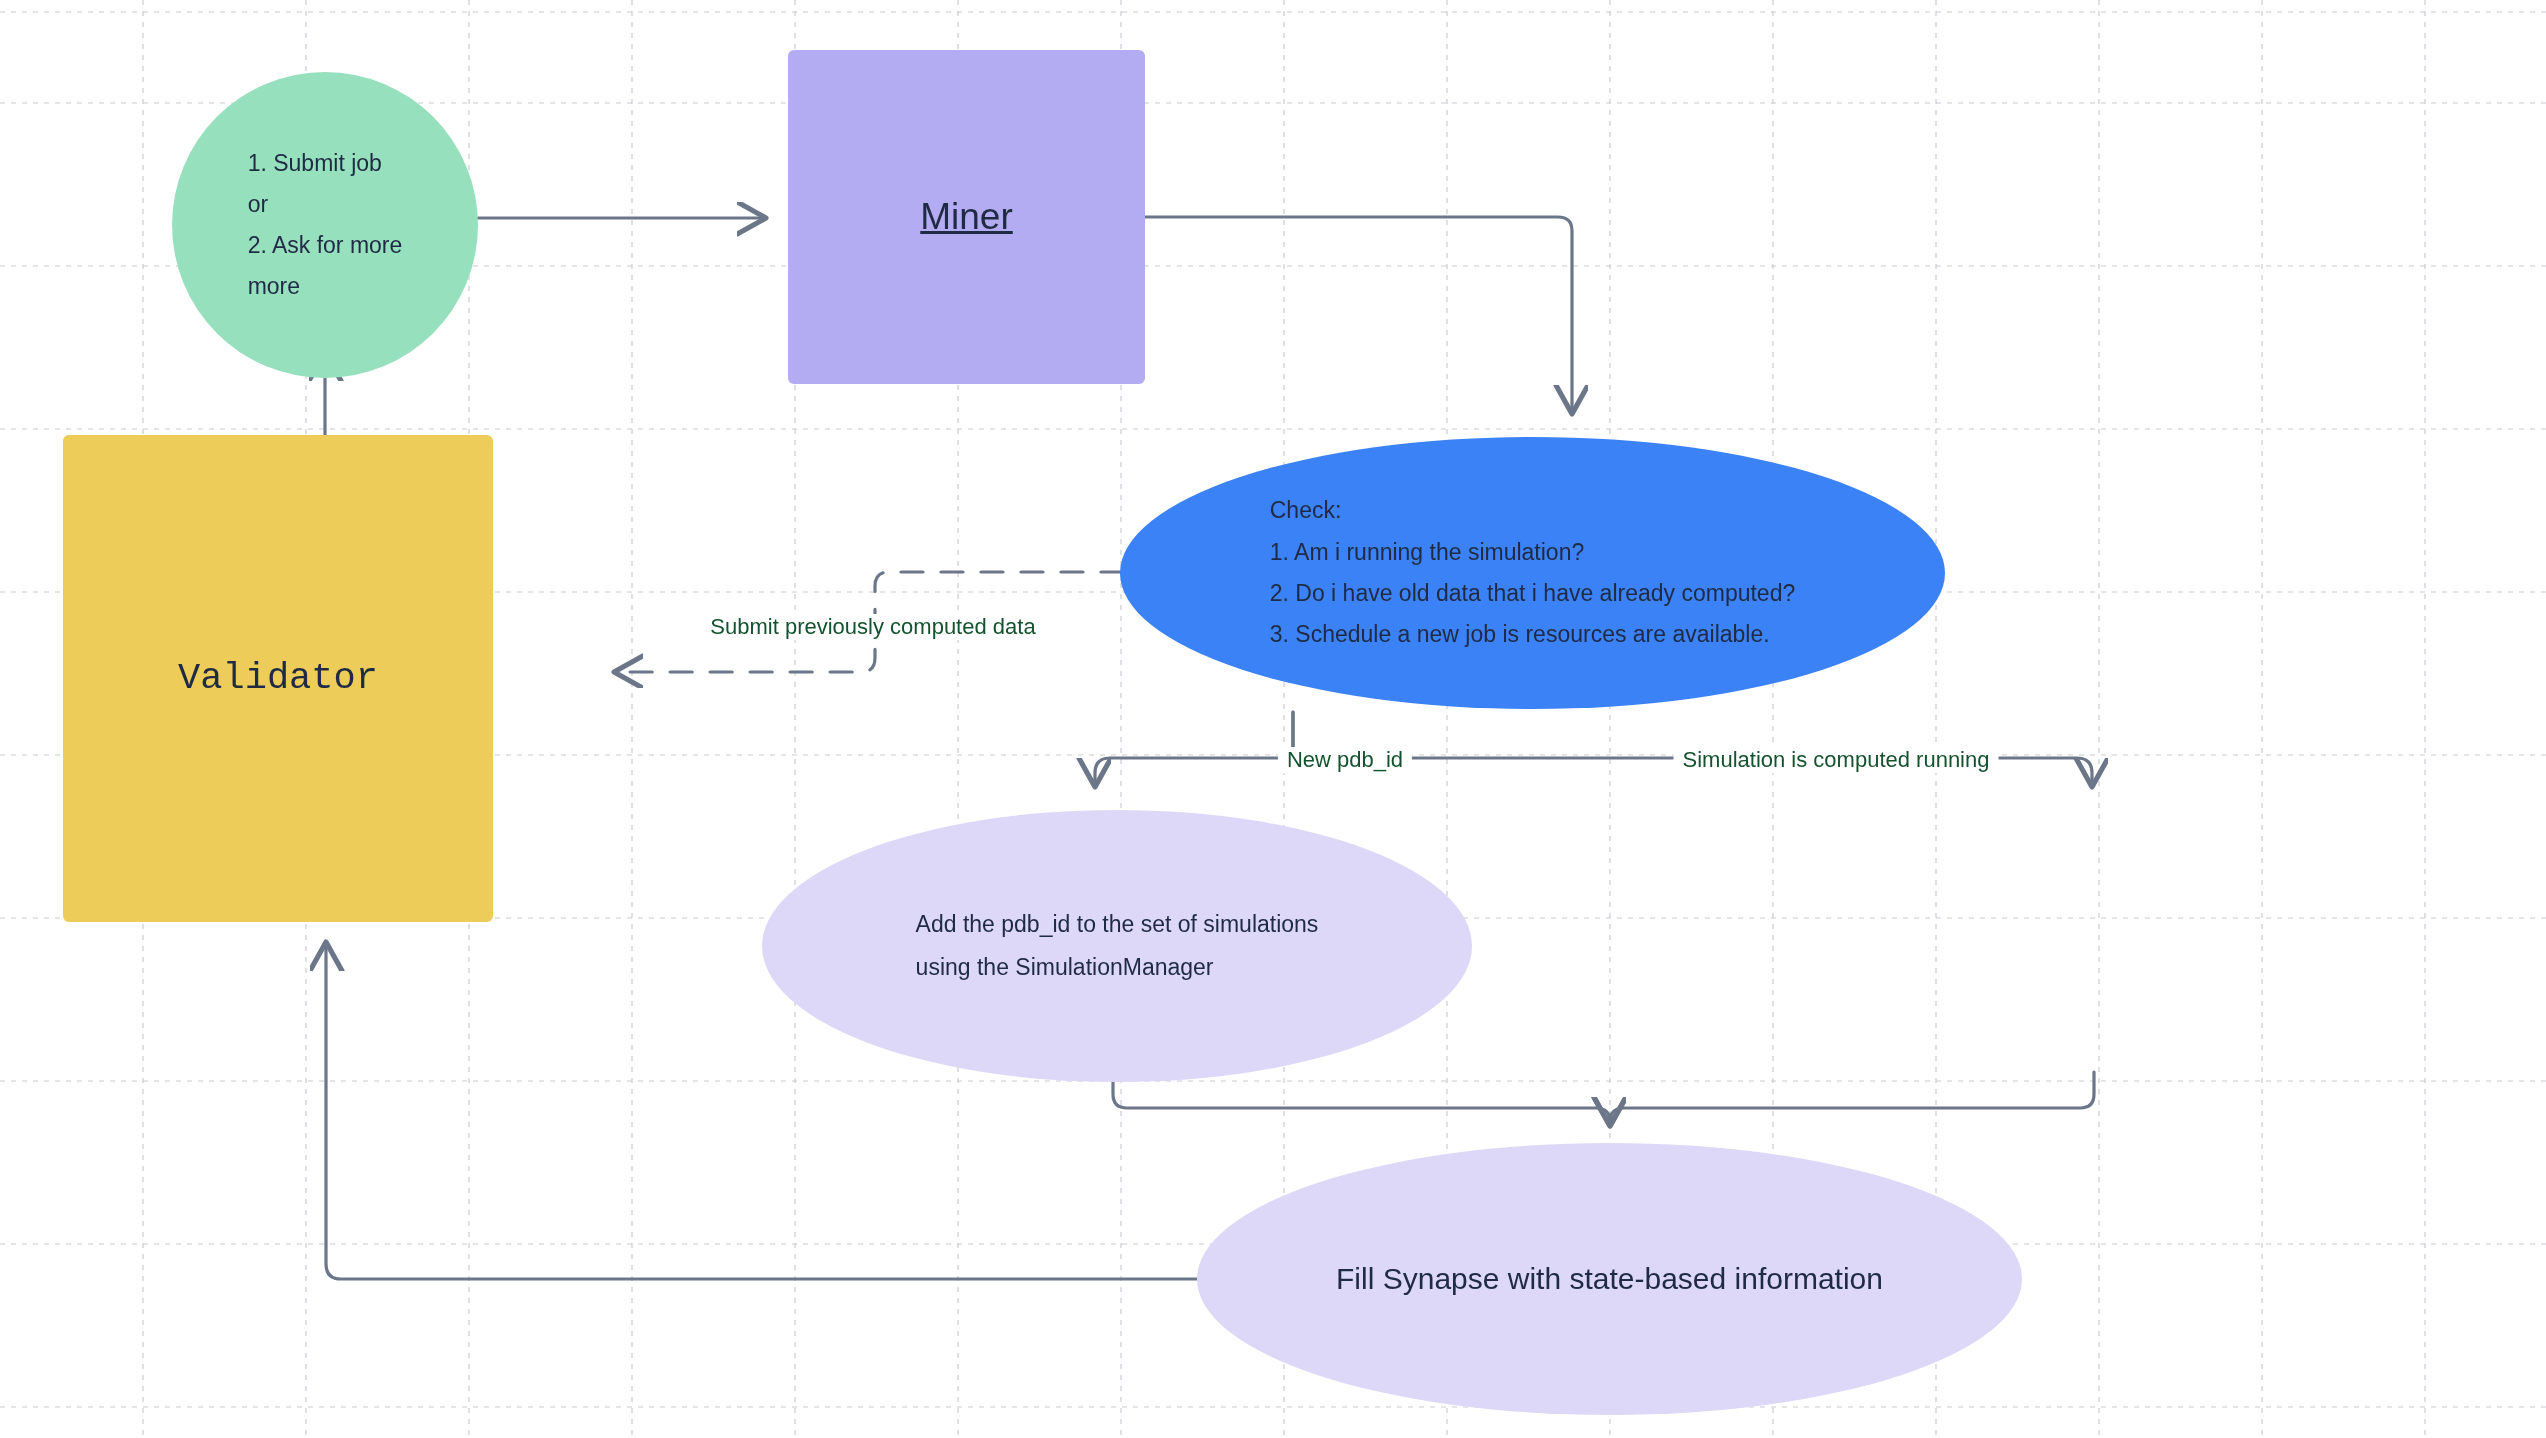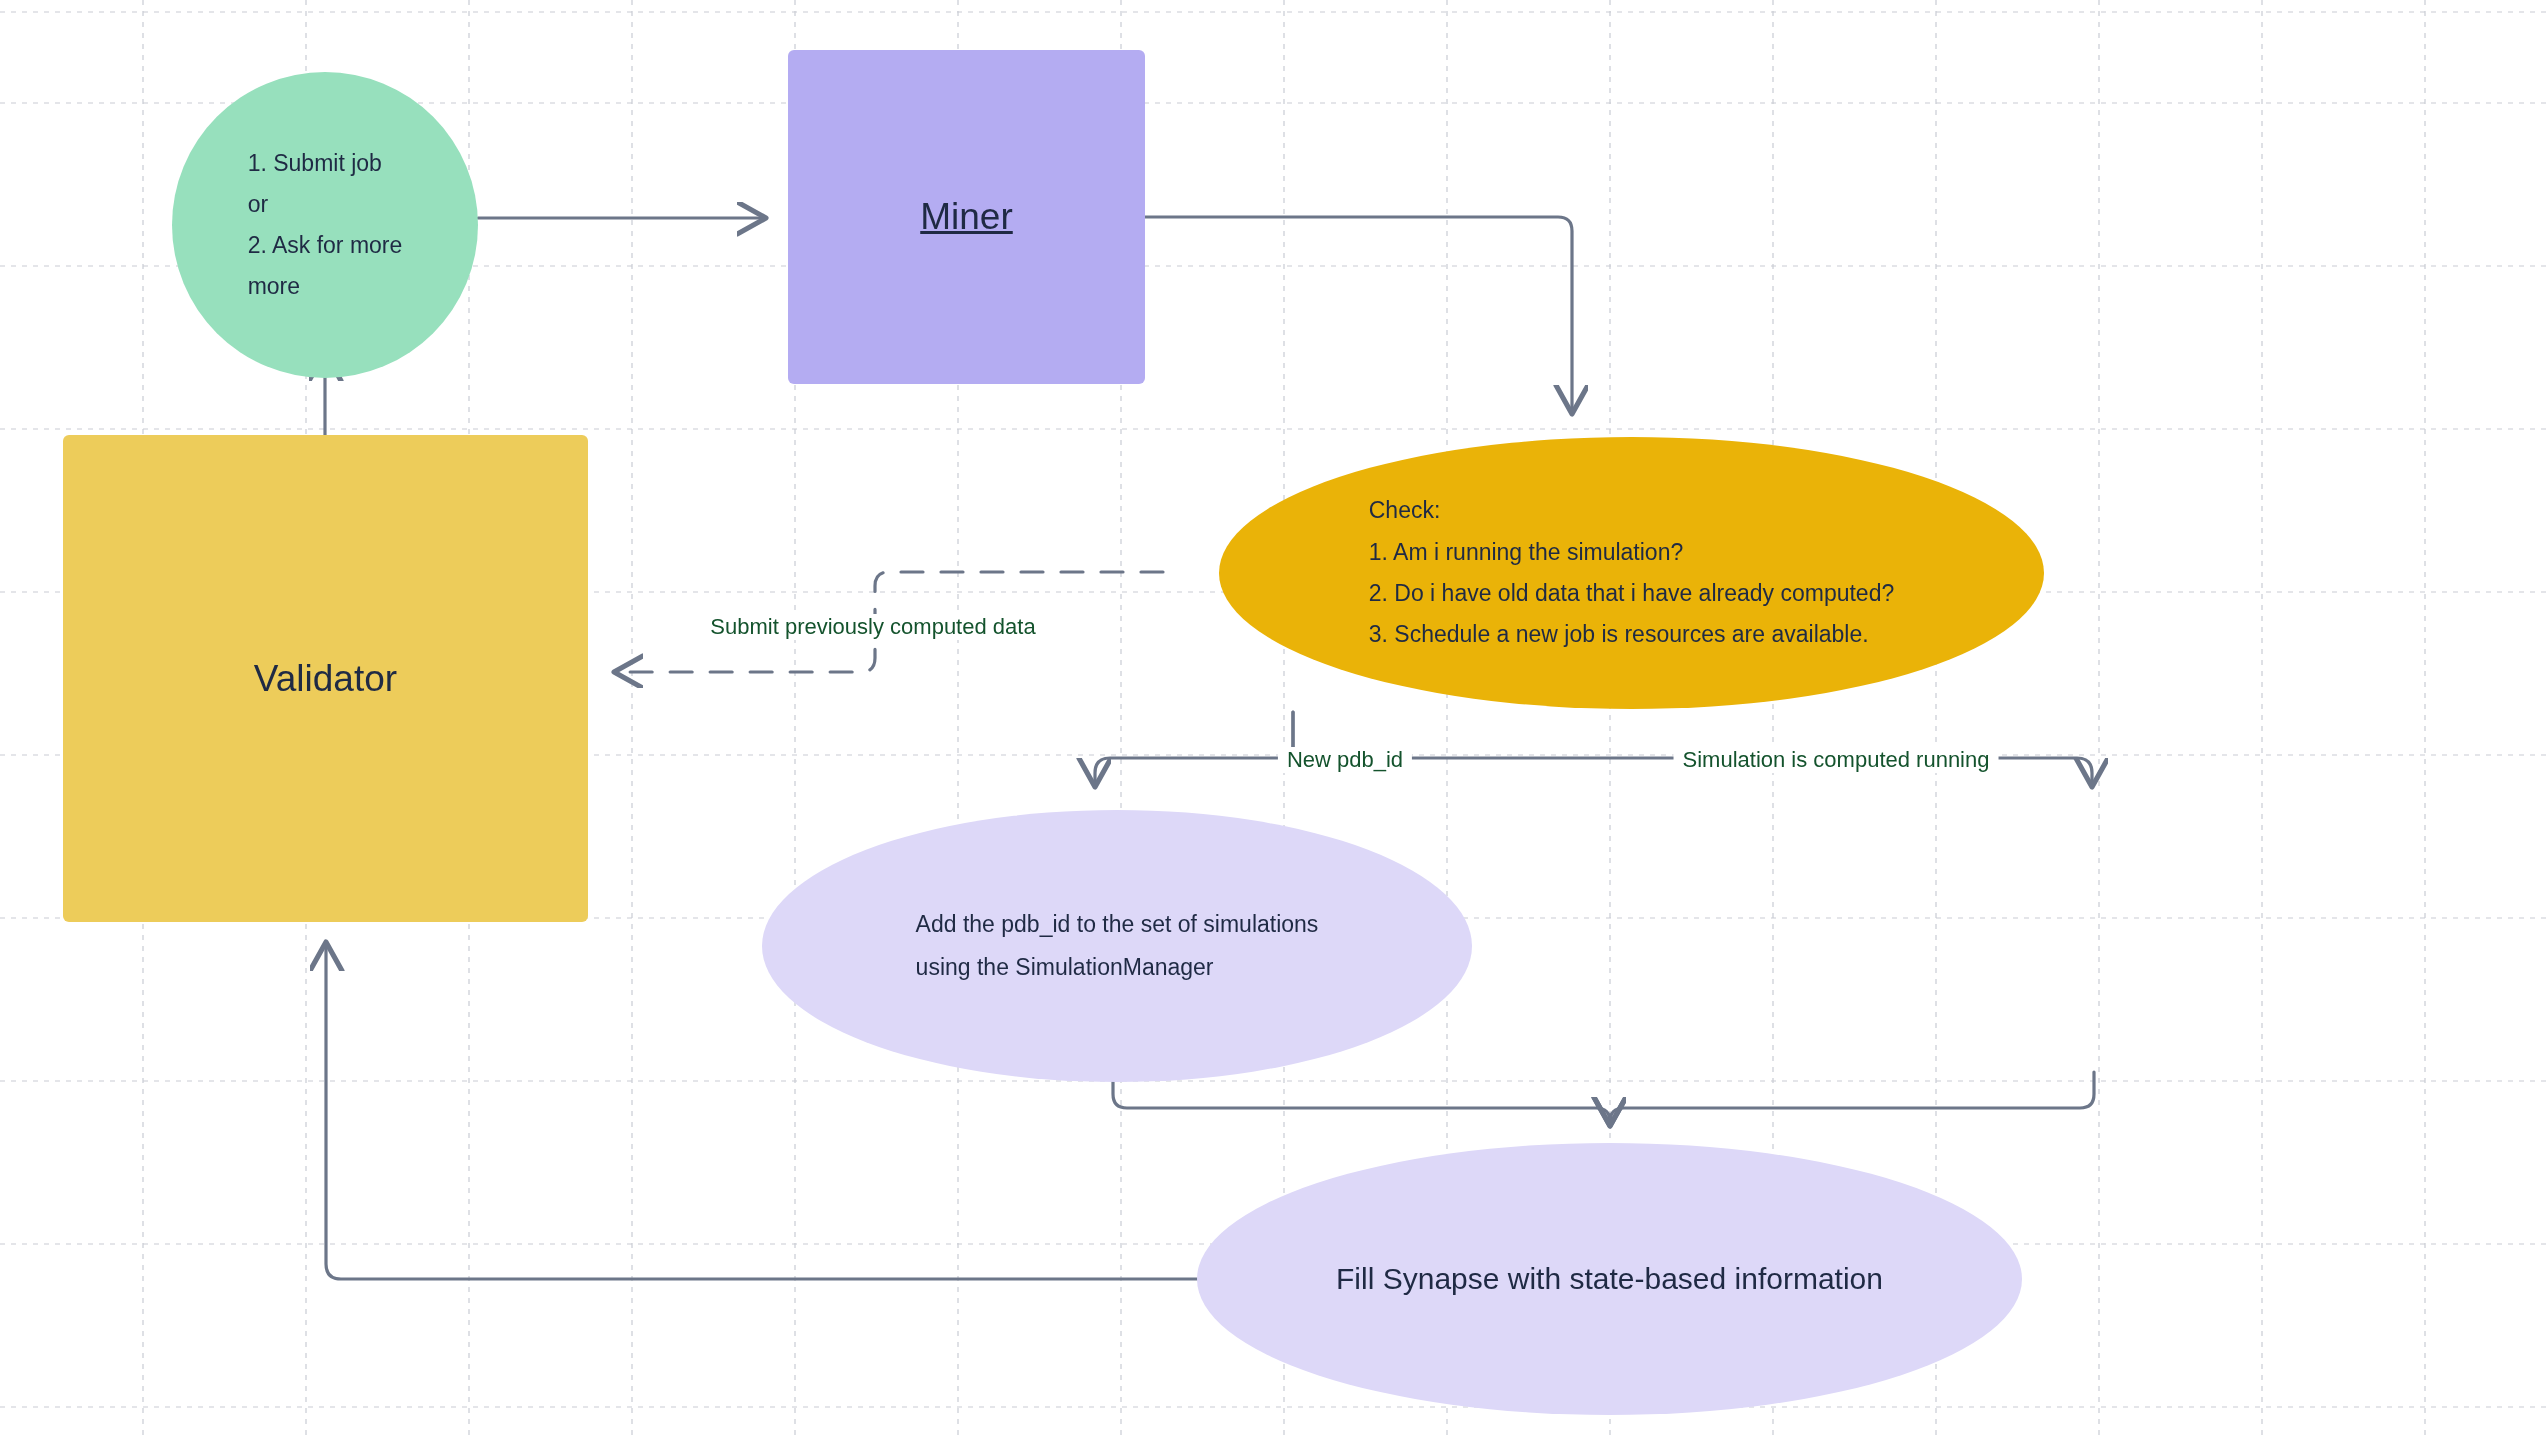--- a/index.html
+++ b/index.html
@@ -44,27 +44,28 @@
     font-size: 23px;
   }
   #node-request .node-label { line-height: 1.78; }
   #node-miner {
     left: 788px; top: 50px; width: 357px; height: 334px;
     background: #B4ACF2;
     font-size: 37px;
     text-decoration: underline;
   }
   #node-validator {
-    left: 63px; top: 435px; width: 525px; height: 487px;
+    left: 63px; top: 435px; width: 430px; height: 487px;
     background: #EDCC5A;
     font-size: 37px;
+    font-family: Liberation Mono, monospace;
   }
   #node-check {
-    left: 1219px; top: 437px; width: 825px; height: 272px;
-    background: #eab308;
+    left: 1120px; top: 437px; width: 825px; height: 272px;
+    background: #3b82f6;
     font-size: 23px;
   }
   #node-check .node-label { line-height: 1.8; }
   #node-add {
     left: 762px; top: 810px; width: 710px; height: 272px;
     background: #DDD8F8;
     font-size: 23px;
   }
   #node-add .node-label { line-height: 1.85; }
   #node-acquire {

